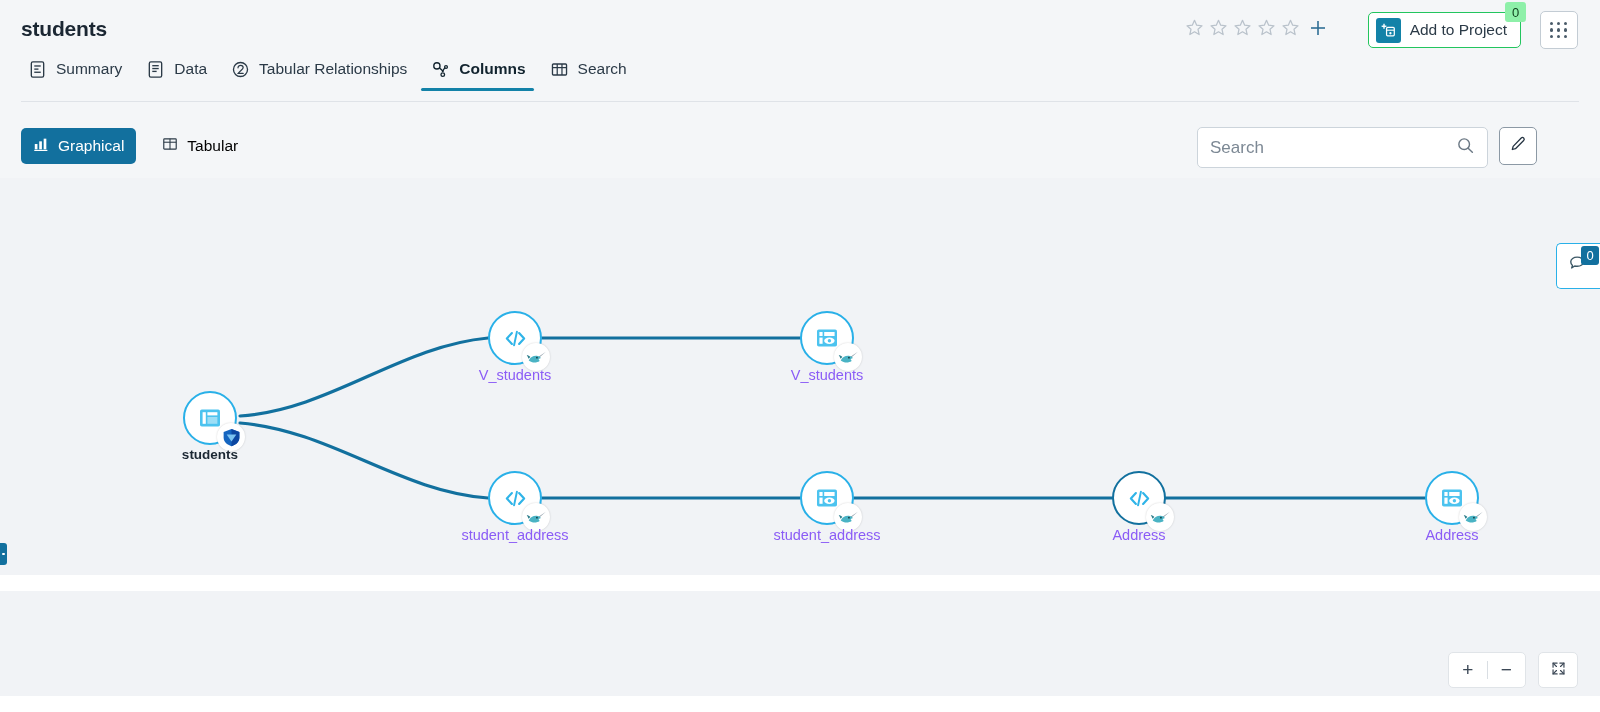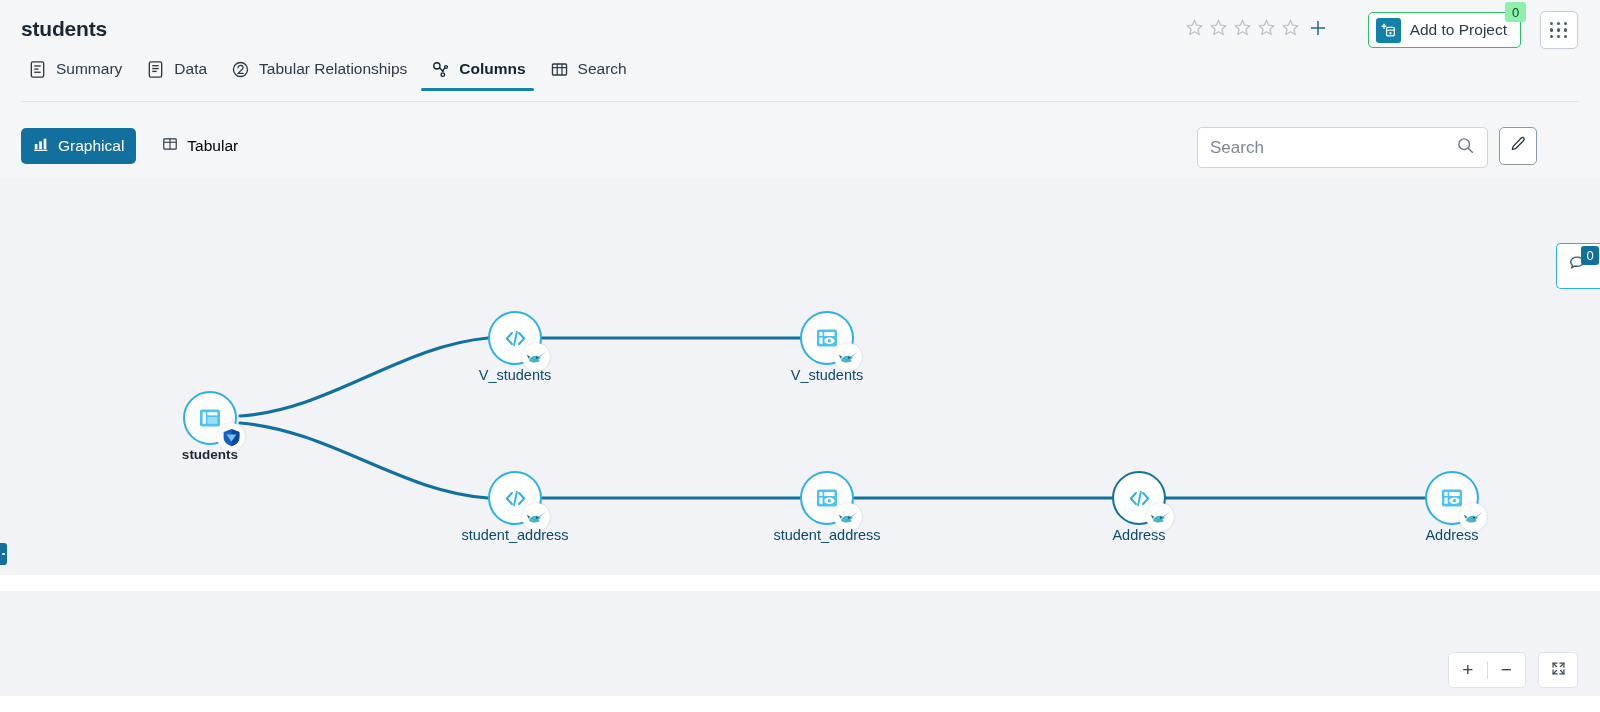--- a/index.html
+++ b/index.html
@@ -158,21 +158,21 @@
   .node-badge {
     position: absolute; right: -8px; bottom: -6px;
     width: 28px; height: 28px; border-radius: 50%;
     background: #ffffff;
     display: flex; align-items: center; justify-content: center;
     box-shadow: 0 0 2px rgba(0,0,0,0.18);
   }
   .node-label {
     position: absolute;
     top: 56px; left: 50%; transform: translateX(-50%);
-    font-size: 14.5px; color: #0c4a6e; white-space: nowrap;
+    font-size: 14.5px; color: #8b5cf6; white-space: nowrap;
   }
   .node-label.bold { font-weight: bold; font-size: 13.5px; color: #1b2733; }
 
   
   .edge-handle {
     position: absolute; left: 0; top: 543px;
     width: 7px; height: 22px;
     background: #12709e; border-radius: 0 3px 3px 0;
     display: flex; align-items: center; justify-content: center;
     cursor: pointer;

